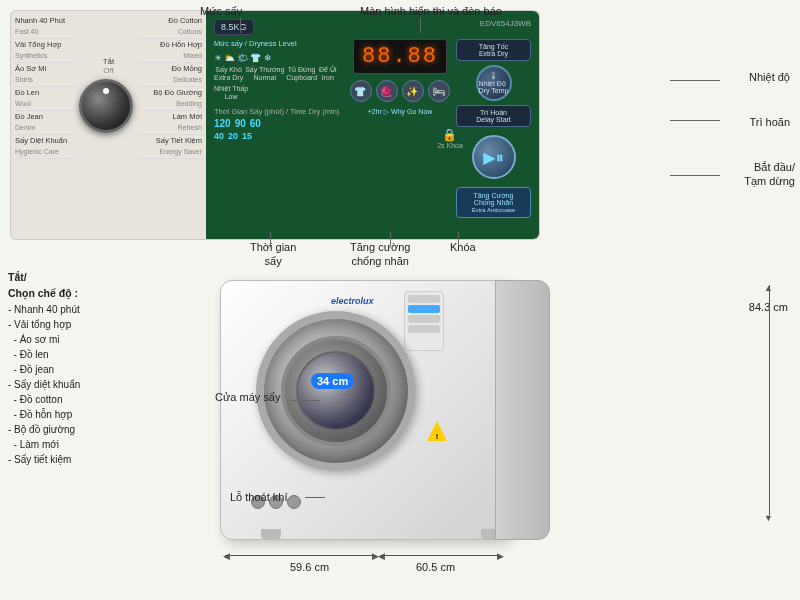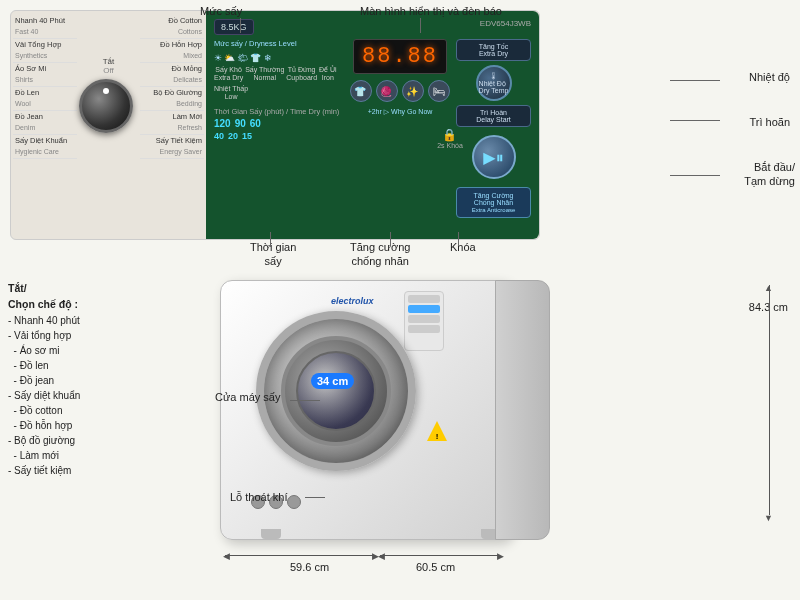--- a/index.html
+++ b/index.html
@@ -495,21 +495,20 @@
 
     
     .left-text-block {
       position: absolute;
       top: 270px;
       left: 8px;
       width: 180px;
       font-size: 10px;
       color: #222;
       line-height: 1.5;
-      margin-top: 11px;
     }
 
     .left-text-title {
       font-weight: bold;
       font-size: 10.5px;
     }
   </style>
 </head>
 <body>
 

